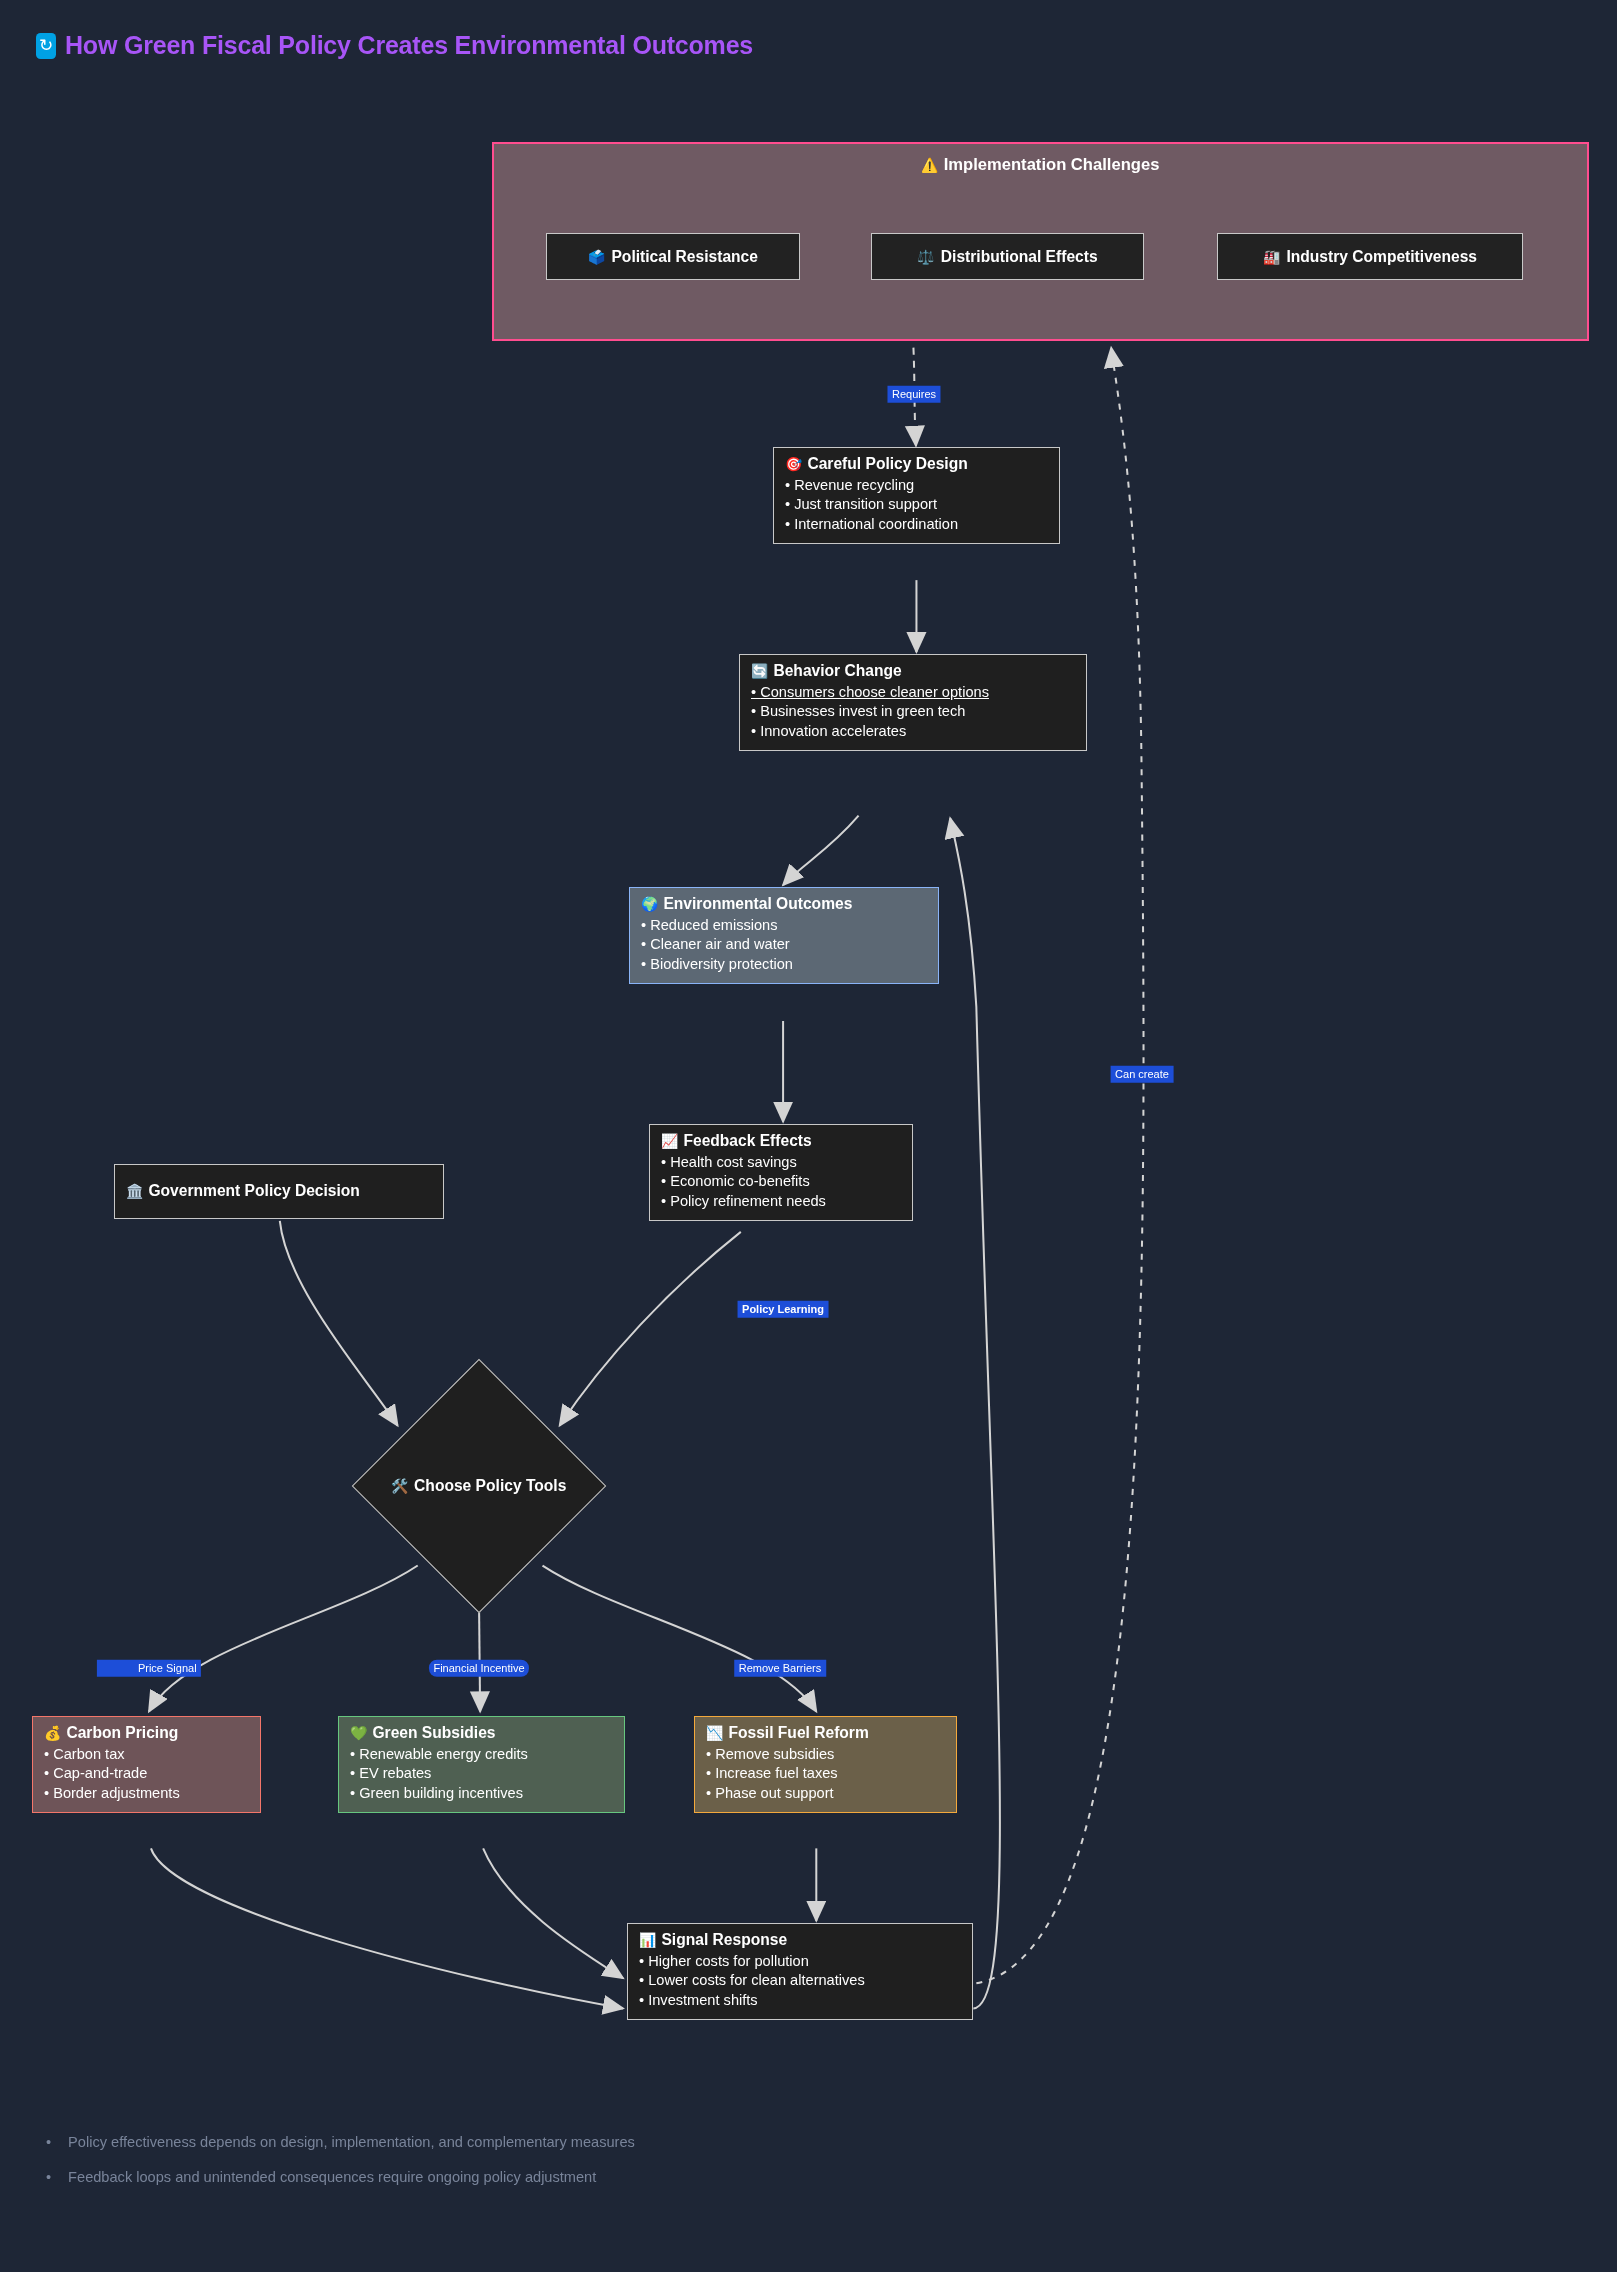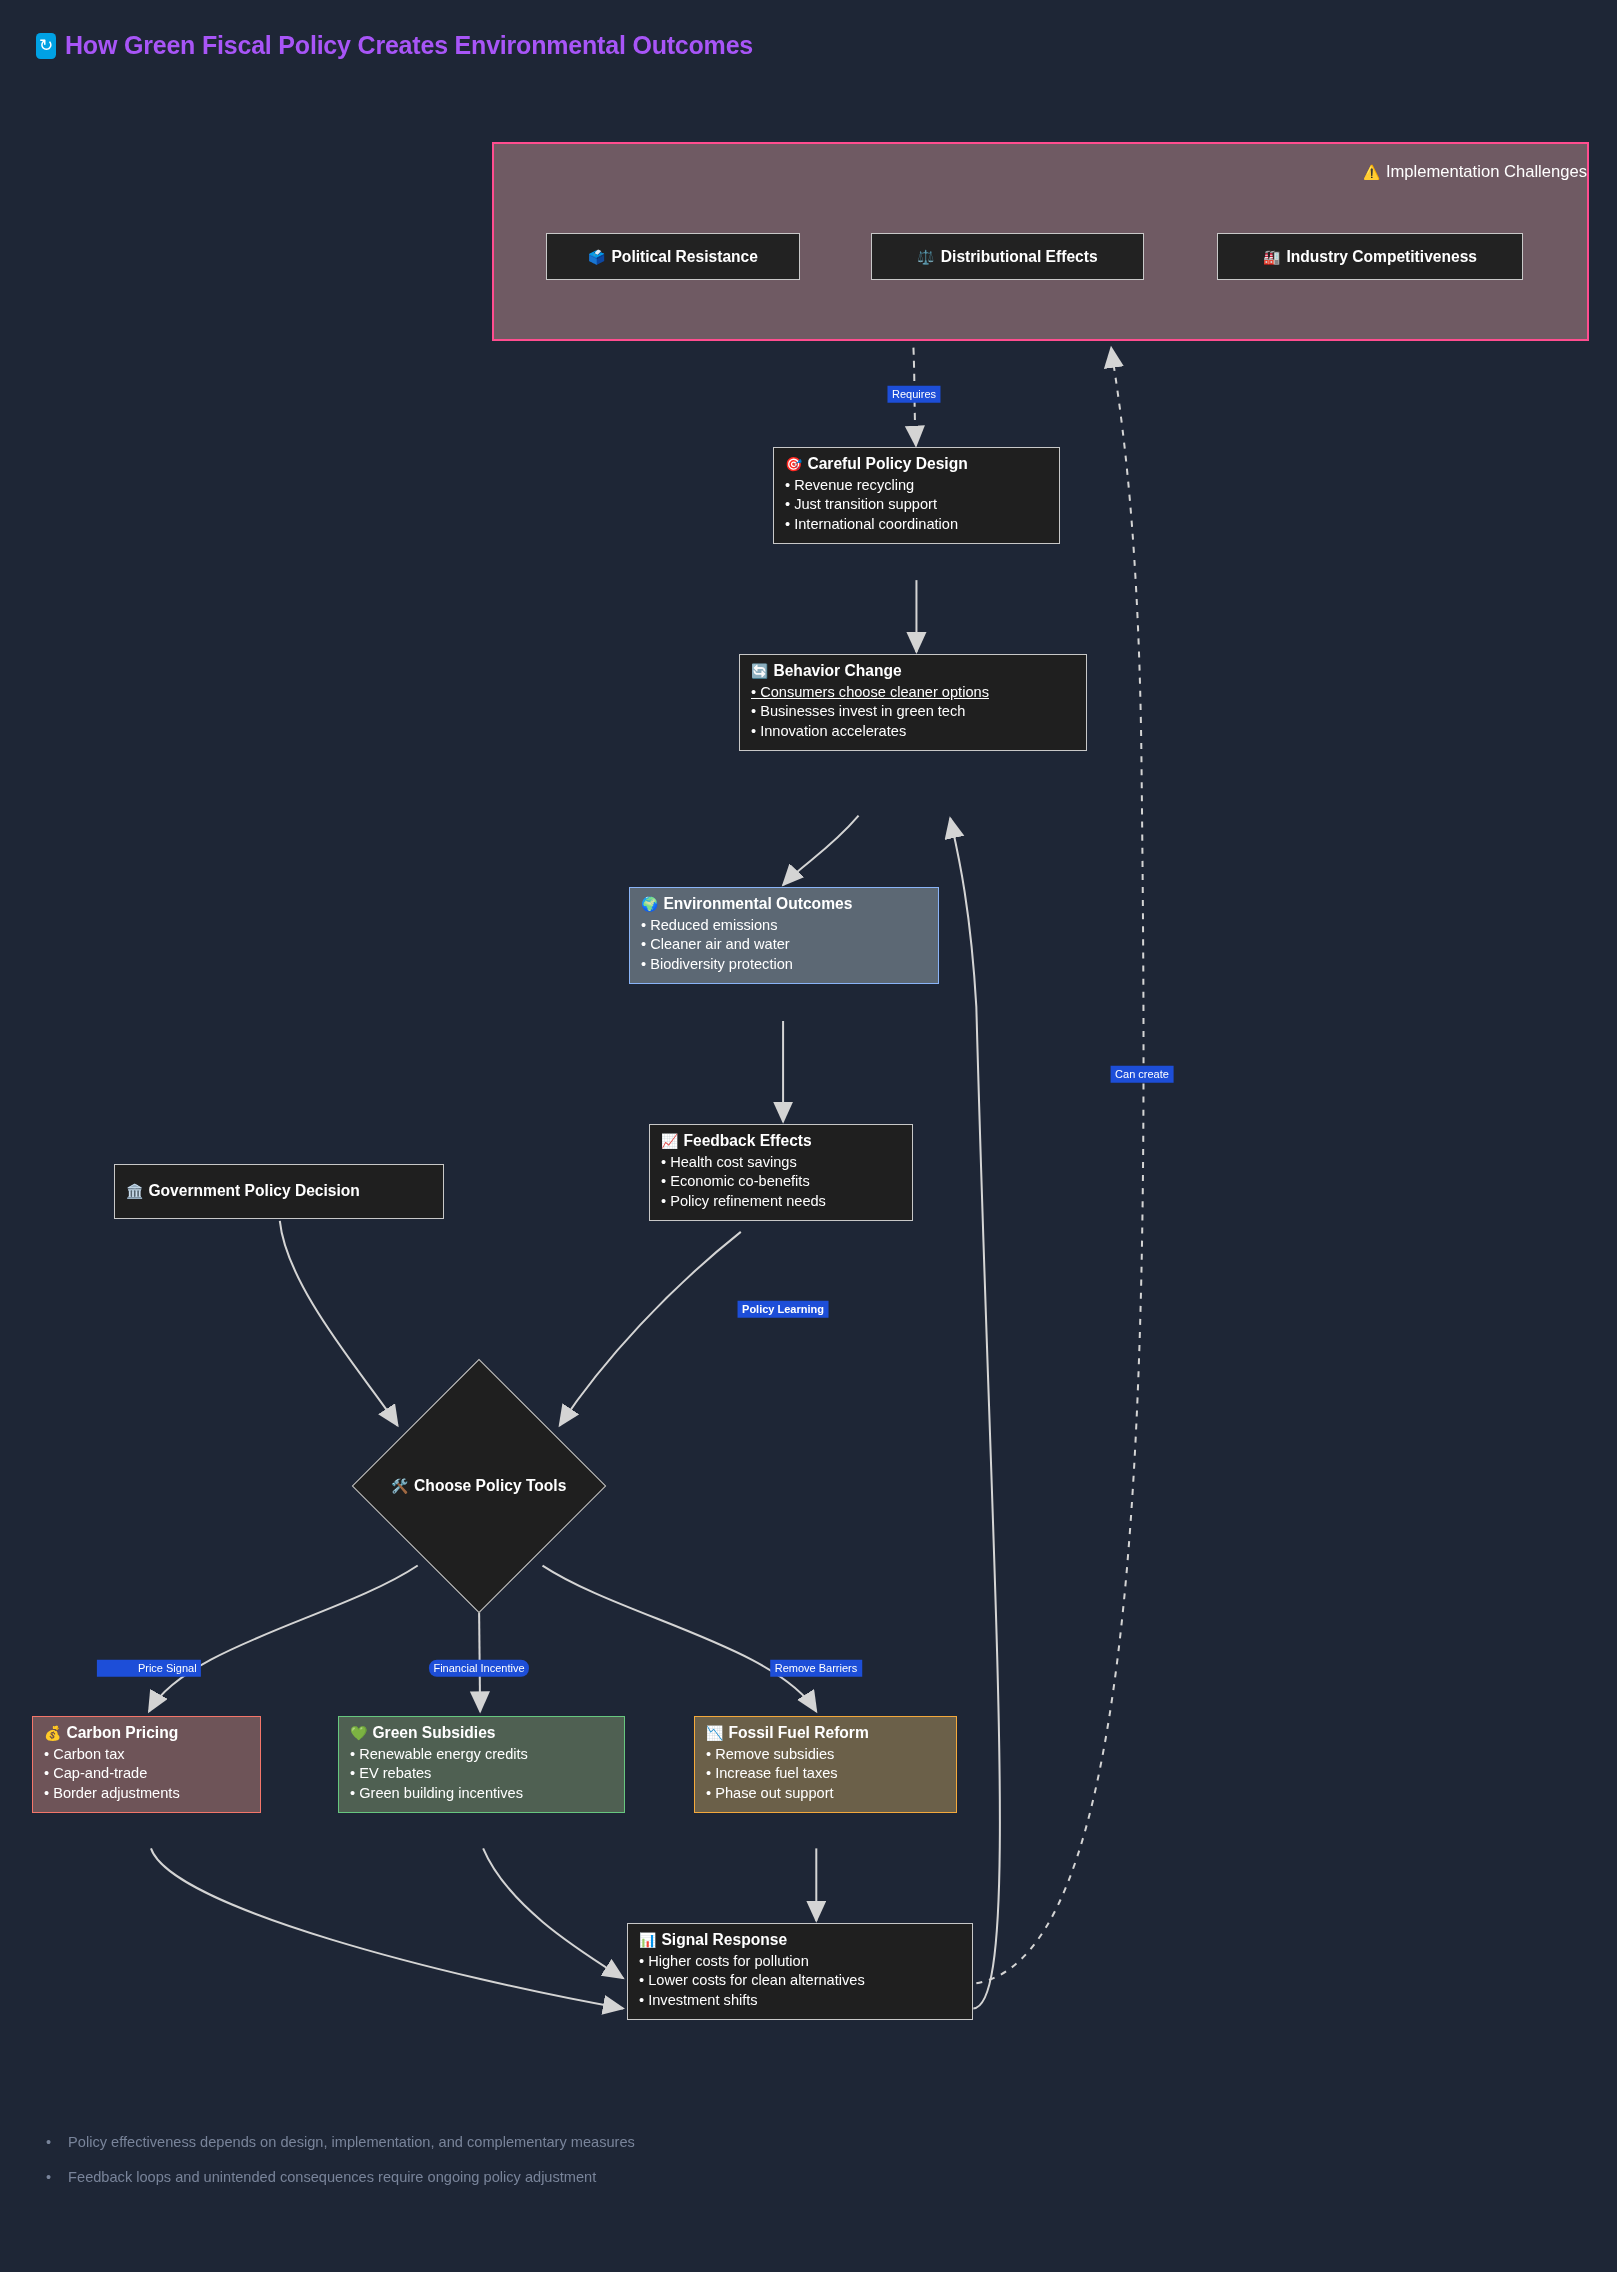--- a/index.html
+++ b/index.html
@@ -86,25 +86,24 @@
   #challenge-panel {
     position: absolute;
     left: 492px; top: 142px;
     width: 1097px; height: 199px;
     background: #6f5a63;
     border: 2.5px solid #ff4d8f;
   }
   #challenge-panel .panel-title {
     position: absolute;
     left: 0; right: 0; top: 11px;
-    text-align: right;
+    text-align: center;
     color: #ffffff;
     font-size: 16.6px;
-    font-weight: normal;
-    margin-top: 7px;
+    font-weight: bold;
   }
   .chal-box {
     position: absolute;
     top: 89px;
     height: 47px;
     background: #222222;
     border: 1.5px solid #c8c8c8;
     display: flex;
     align-items: center;
     justify-content: center;
@@ -351,21 +350,21 @@
     <div class="nline">• Higher costs for pollution</div>
     <div class="nline">• Lower costs for clean alternatives</div>
     <div class="nline">• Investment shifts</div>
   </div>
 
   <div class="elabel" style="left:914px; top:394px;">Requires</div>
   <div class="elabel" style="left:1142px; top:1074px;">Can create</div>
   <div class="elabel" style="left:783px; top:1309px;font-weight:bold;">Policy Learning</div>
   <div class="elabel" style="left:149px; top:1668px;padding-left:41px;">Price Signal</div>
   <div class="elabel" style="left:479px; top:1668px;border-radius:8px;">Financial Incentive</div>
-  <div class="elabel" style="left:816px; top:1668px;">Remove Barriers</div>
+  <div class="elabel" style="left:780px; top:1668px;">Remove Barriers</div>
 
   <div id="notes">
     <div class="note">
       <span class="bullet">•</span>
       <span>Policy effectiveness depends on design, implementation, and complementary measures</span>
     </div>
     <div class="note">
       <span class="bullet">•</span>
       <span>Feedback loops and unintended consequences require ongoing policy adjustment</span>
     </div>

